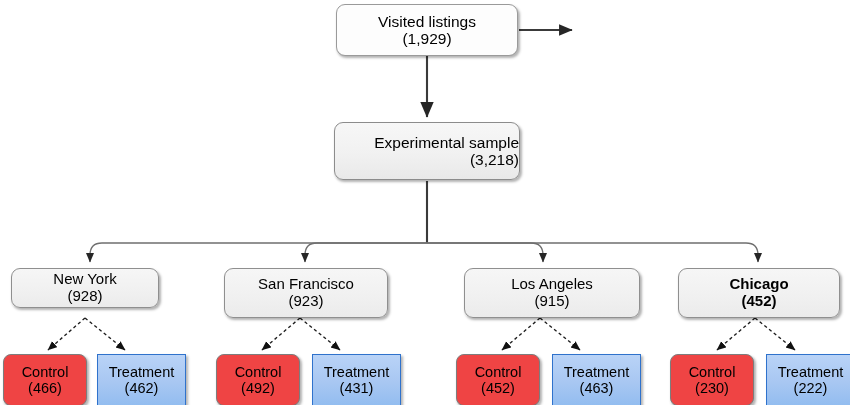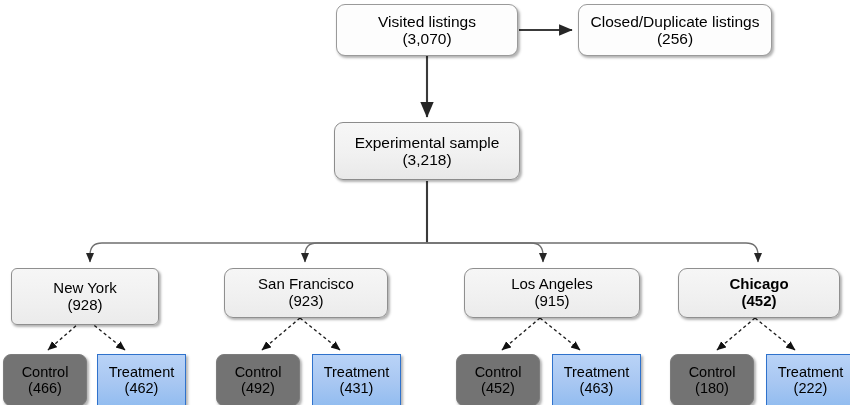--- a/index.html
+++ b/index.html
@@ -54,21 +54,21 @@
     background: #fdfdfd;
     border: 1px solid #9a9a9a;
   }
   
   .node.city {
     background: linear-gradient(180deg, #f6f6f6 0%, #f0f0f0 60%, #ebebeb 100%);
     border: 1px solid #8f8f8f;
   }
   
   .node.control {
-    background: #737373;
+    background: #ef4444;
     border: 1px solid #7d7d7d;
     border-radius: 8px;
   }
   
   .node.treatment {
     background: linear-gradient(180deg, #b9d3f7 0%, #a8c7f2 55%, #93bdf0 100%);
     border: 1.6px solid #2f72cc;
     border-radius: 0;
   }
   .fs16 { font-size: 15.5px; }
@@ -125,34 +125,30 @@
     </g>
 
     <g stroke="#1d1d1d" stroke-width="1.35" stroke-dasharray="3.2,2.8" fill="none">
       <line x1="755" y1="318" x2="717" y2="350" marker-end="url(#ahs)"></line>
       <line x1="755" y1="318" x2="795" y2="350" marker-end="url(#ahs)"></line>
     </g>
   </svg>
 
   <div class="node plain fs16" style="left:336px; top:4px; width:182px; height:52px;">
     <span class="lbl">Visited listings</span>
-    <span class="cnt">(3,070)</span>
-  </div>
-
-  <div class="node plain fs16" style="left:578px; top:4px; width:194px; height:52px;">
-    <span class="lbl">Closed/Duplicate listings</span>
-    <span class="cnt">(256)</span>
-  </div>
-
-  <div class="node fs16" style="left:334px; top:122px; width:186px; height:58px;">
+    <span class="cnt">(1,929)</span>
+  </div>
+
+
+  <div class="node fs16" style="left:334px; top:122px; width:186px; height:58px;align-items:flex-end;">
     <span class="lbl">Experimental sample</span>
     <span class="cnt">(3,218)</span>
   </div>
 
-  <div class="node city fs15" style="left:11px; top:268px; width:148px; height:57px;border-radius:6px;">
+  <div class="node city fs15" style="left:11px; top:268px; width:148px; height:40px;">
     <span class="lbl">New York</span>
     <span class="cnt">(928)</span>
   </div>
 
   <div class="node city fs15" style="left:224px; top:268px; width:164px; height:50px;">
     <span class="lbl">San Francisco</span>
     <span class="cnt">(923)</span>
   </div>
 
   <div class="node city fs15" style="left:464px; top:268px; width:176px; height:50px;">
@@ -187,20 +183,20 @@
     <span class="lbl">Control</span>
     <span class="cnt">(452)</span>
   </div>
   <div class="node treatment fs14" style="left:552px; top:354px; width:89px; height:52px;">
     <span class="lbl">Treatment</span>
     <span class="cnt">(463)</span>
   </div>
 
   <div class="node control fs14" style="left:670px; top:354px; width:84px; height:52px;">
     <span class="lbl">Control</span>
-    <span class="cnt">(180)</span>
+    <span class="cnt">(230)</span>
   </div>
   <div class="node treatment fs14" style="left:766px; top:354px; width:89px; height:52px;">
     <span class="lbl">Treatment</span>
     <span class="cnt">(222)</span>
   </div>
 
 </div>
 
 </body></html>

